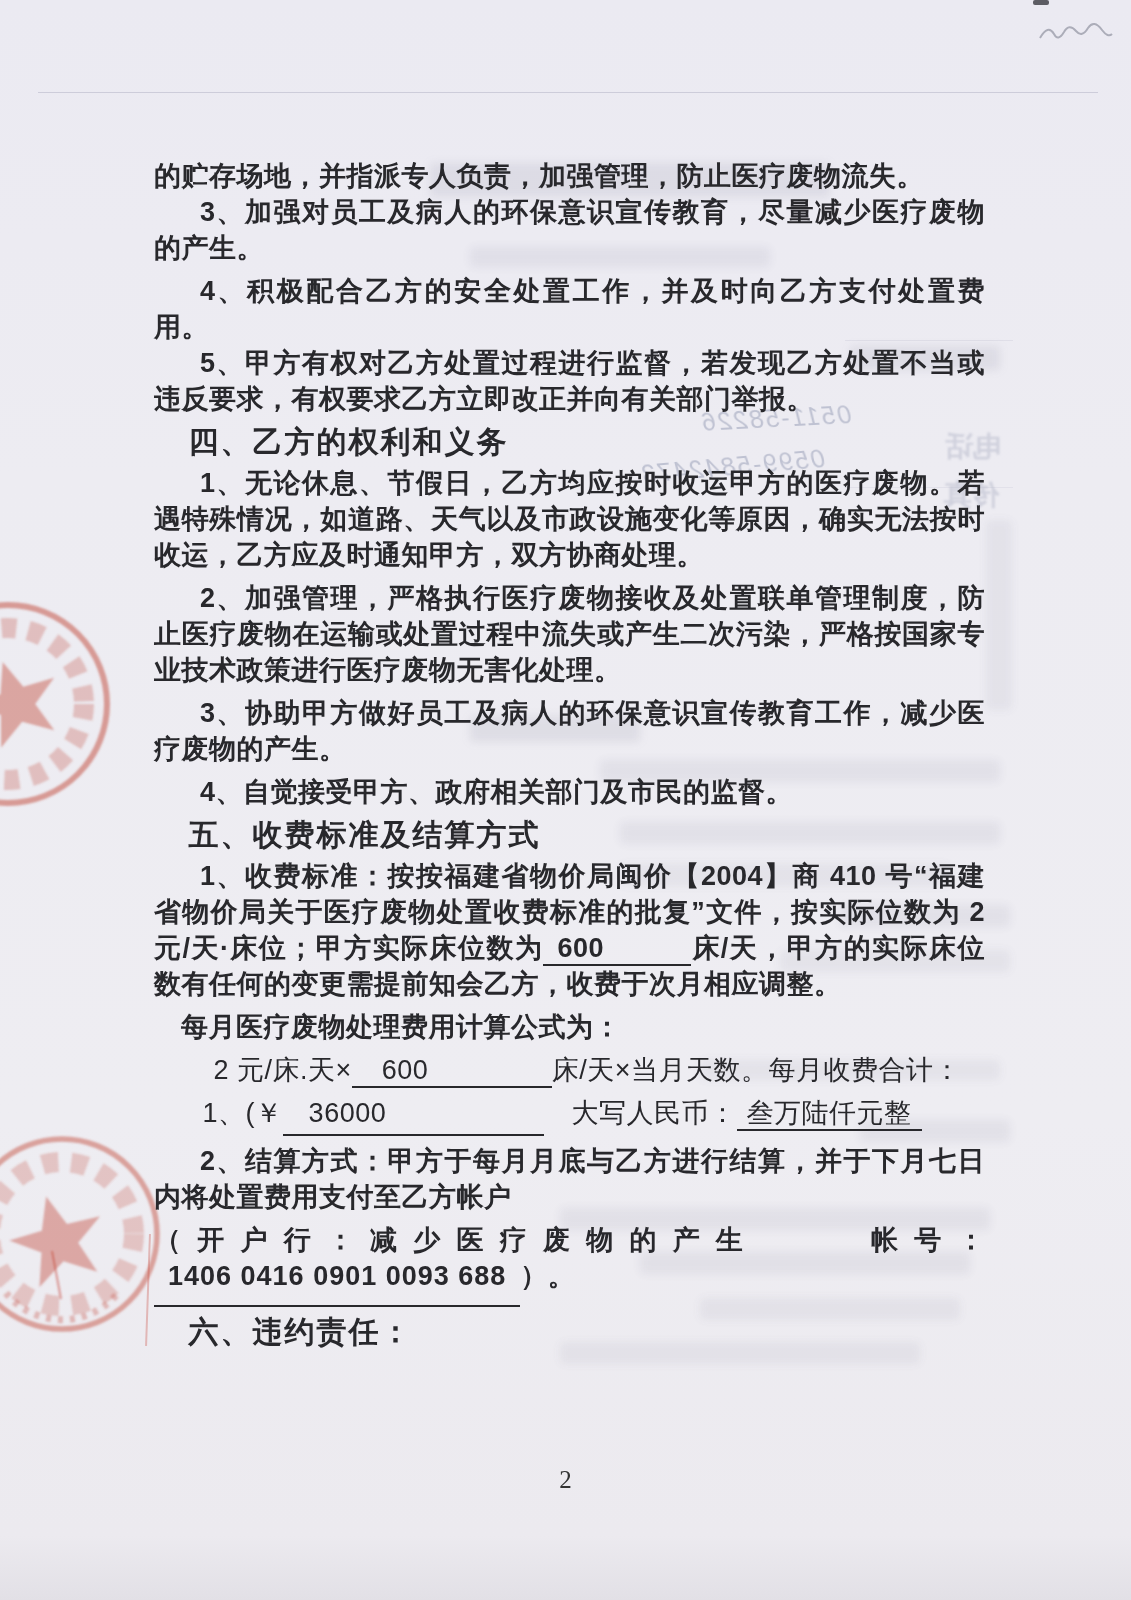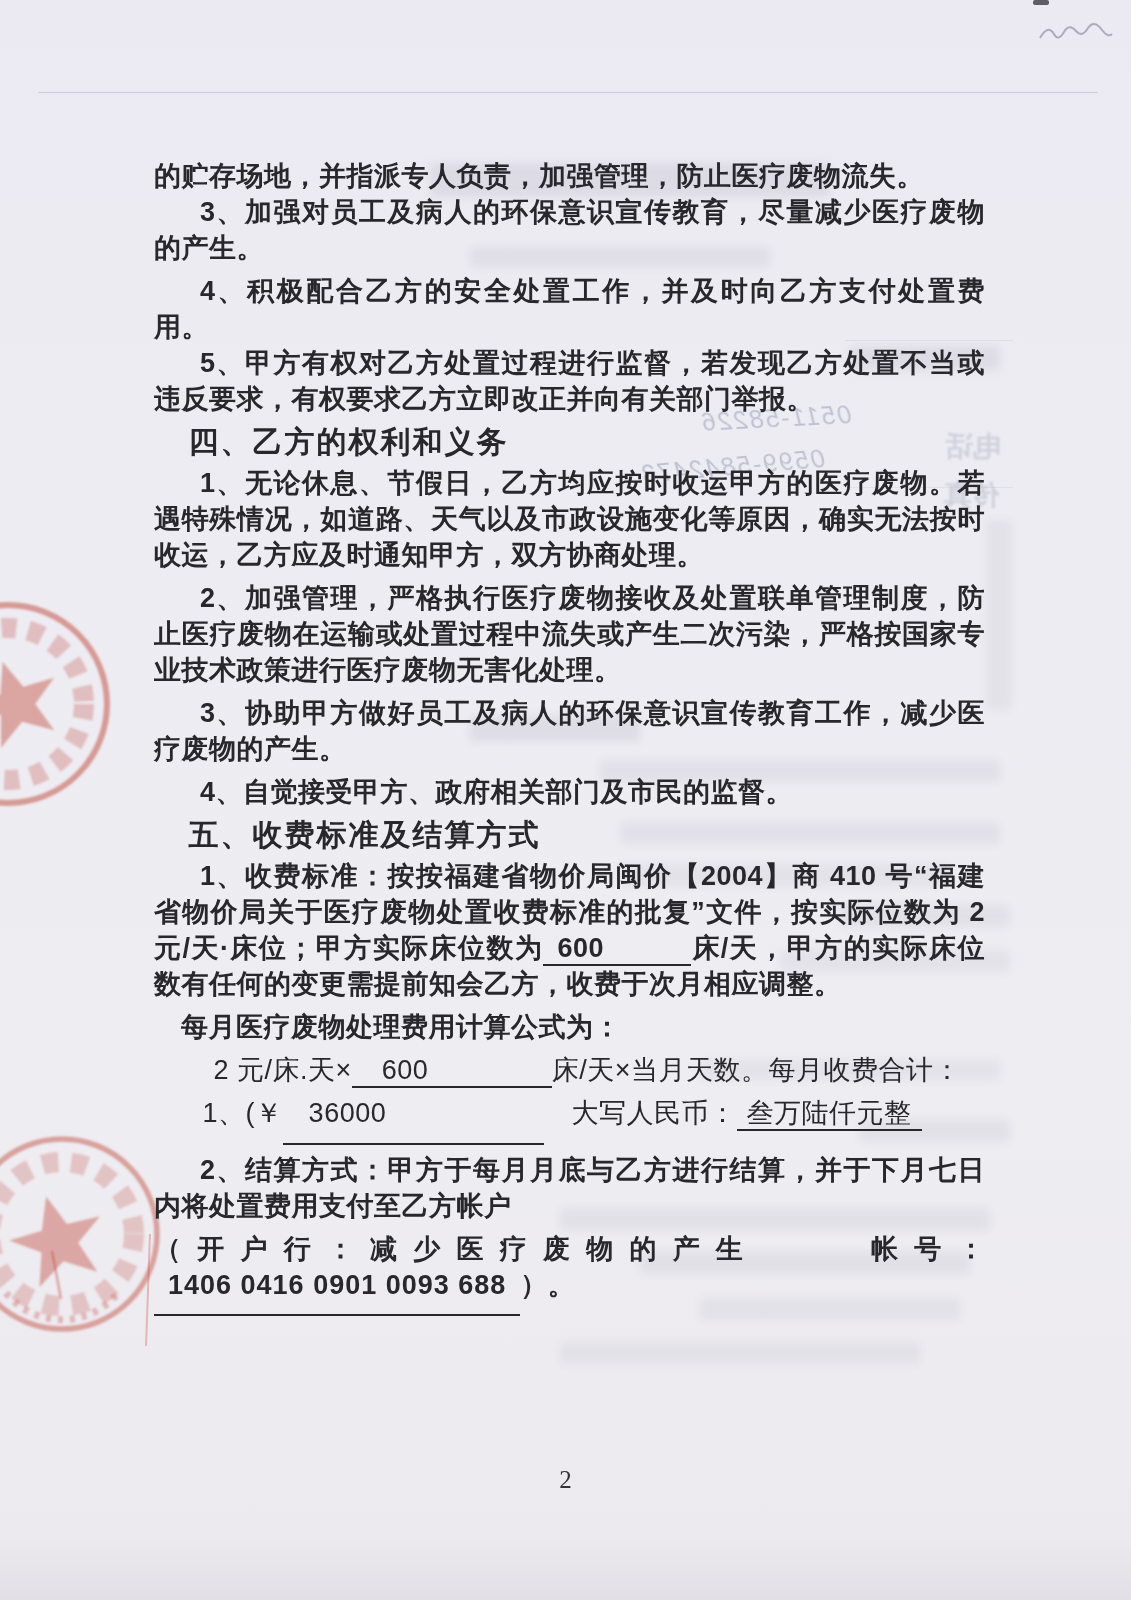--- a/index.html
+++ b/index.html
@@ -44,21 +44,21 @@
   .plain{text-indent:0;}
   .heading{font-size:30px;font-weight:800;letter-spacing:2px;text-indent:1.15em;margin:7px 0 5px 0 !important;}
   .gap{margin-top:7px !important;}
   .bold-line{font-weight:400;}
   .fill{
     display:inline-block;border-bottom:2px solid #28282c;line-height:30px;
     text-indent:0;vertical-align:baseline;
   }
   .fill.beds1{min-width:128px;padding:0 6px 1px 14px;text-align:left;}
   .fill.beds2{min-width:160px;padding:0 10px 1px 30px;text-align:left;}
-  .fill.amount{min-width:225px;padding:0 10px 15px 26px;text-align:left;}
+  .fill.amount{min-width:225px;padding:0 10px 6px 26px;text-align:left;}
   .fill.amount-cn{padding:0 10px 1px 10px;}
   .fill.acct{padding:0 14px 14px 14px;letter-spacing:1px;}
   .acct-label{margin-left:112px;}
   .cn-label{margin-left:28px;}
   .page-number{
     position:absolute;left:0;right:0;top:1466px;text-align:center;
     font-family:"Liberation Serif","DejaVu Serif",serif;font-size:25px;color:#333;
   }
 </style>
 </head>
@@ -152,19 +152,20 @@
     <p class="plain gap" style="text-indent:1em;">每月医疗废物处理费用计算公式为：</p>
 
     <p class="plain gap bold-line" style="text-indent:2.2em;"><span>2 元/床.天×</span><span class="fill beds2">600</span><span>床/天×当月天数。每月收费合计：</span></p>
 
     <p class="plain gap bold-line" style="text-indent:1.8em;"><span>1、(￥</span><span class="fill amount">36000</span><span class="cn-label">大写人民币：</span><span class="fill amount-cn">叁万陆仟元整</span></p>
 
     <p class="item gap">2、结算方式：甲方于每月月底与乙方进行结算，并于下月七日内将处置费用支付至乙方帐户</p>
 
     <p class="plain gap"><span>（开户行：减少医疗废物的产生</span><span class="acct-label">帐号：</span><span class="fill acct">1406 0416 0901 0093 688</span><span>）。</span></p>
 
+    <p class="heading">六、违约责任：</p>
 
 
   </div>
 
   <div class="page-number">2</div>
 
 </div>
 
 </body></html>

